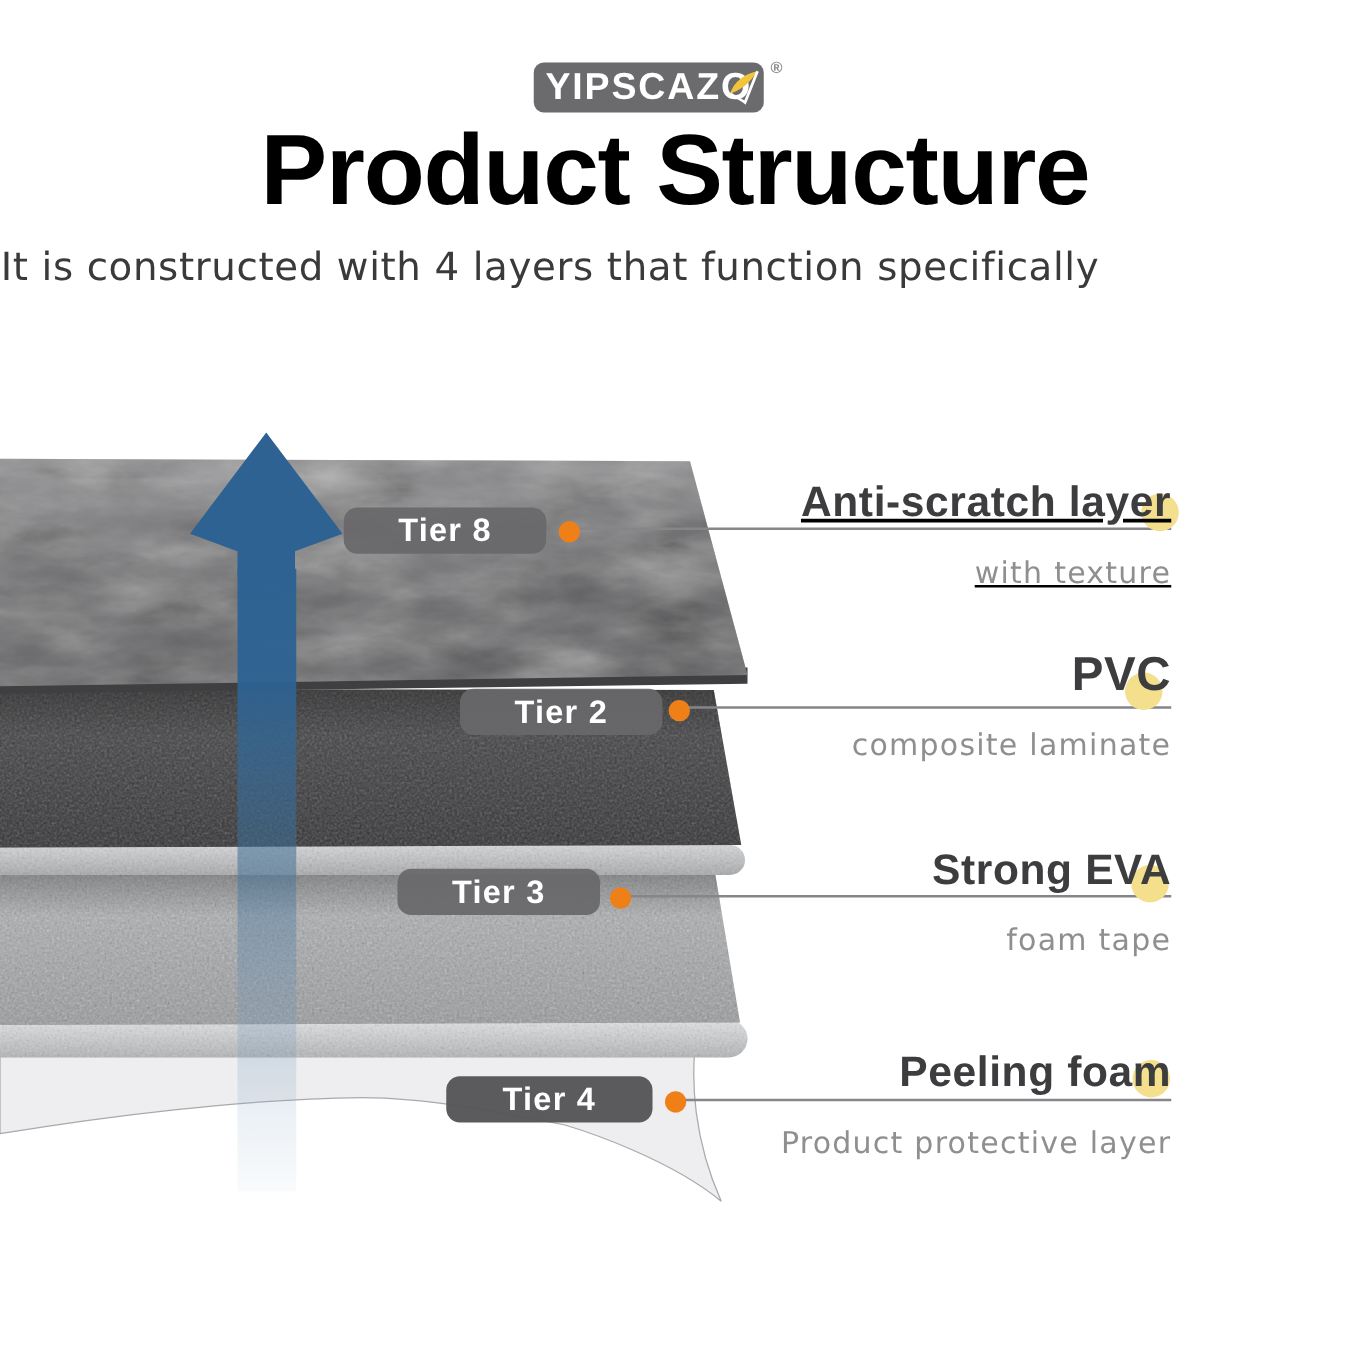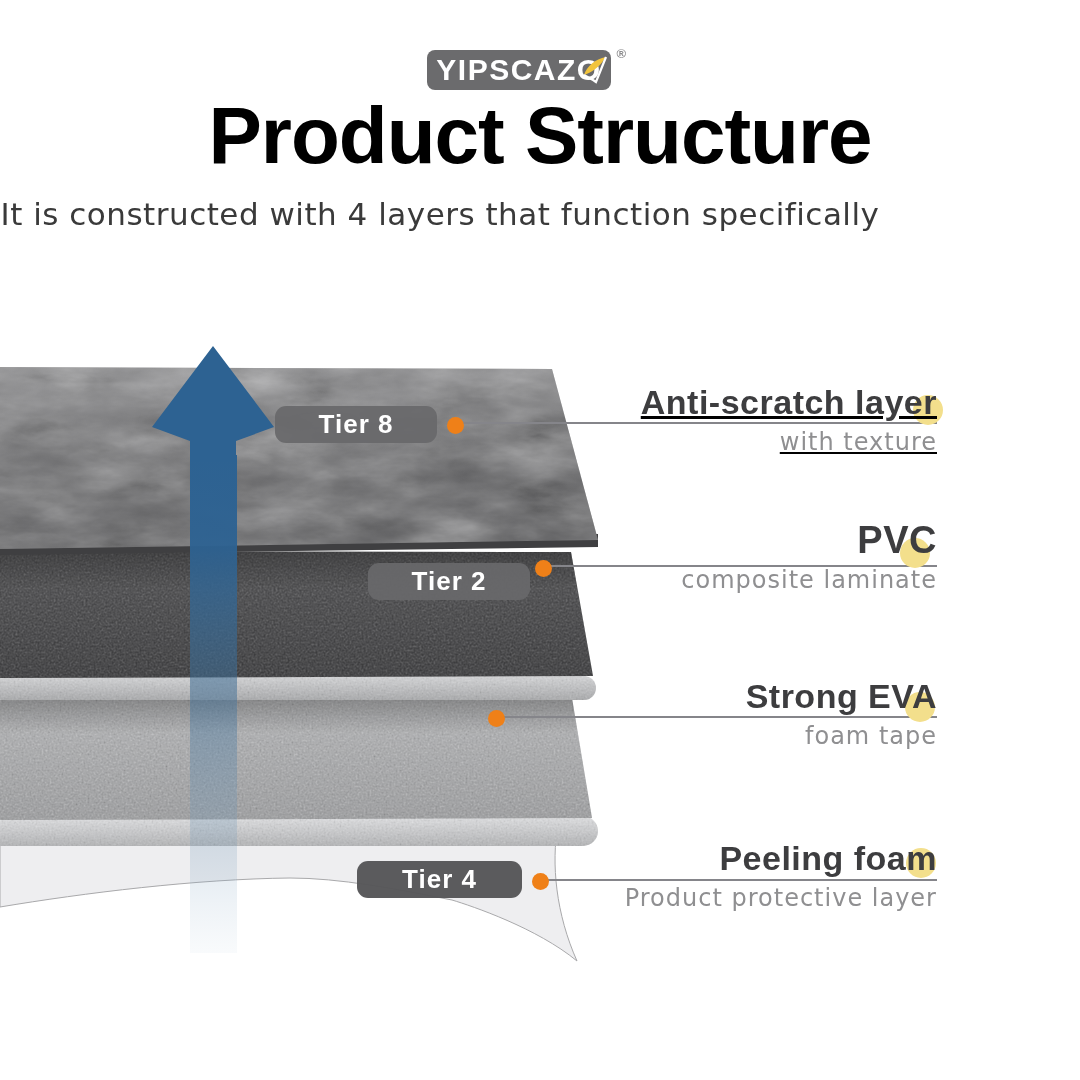--- a/index.html
+++ b/index.html
@@ -26,39 +26,39 @@
   .tier-line{position:absolute;height:2px;background:#85858a;z-index:3;}
   #line-1{left:455px;top:422px;width:482px;}
   #line-2{left:543px;top:565px;width:394px;}
   #line-3{left:497px;top:716px;width:440px;}
   #line-4{left:541px;top:879px;width:396px;}
 
   .pill{position:absolute;height:37px;border-radius:11px;background:rgba(104,104,106,0.93);
         color:#ffffff;font-size:26px;font-weight:800;letter-spacing:1px;z-index:5;
         display:flex;align-items:center;justify-content:center;}
   #pill-1{left:275px;top:406px;width:162px;}
-  #pill-2{left:368px;top:551px;width:162px;margin-top:12px;}
+  #pill-2{left:368px;top:551px;width:162px;}
   #pill-3{left:318px;top:695px;width:162px;}
   #pill-4{left:357px;top:861px;width:165px;background:rgba(86,86,88,0.97);}
 
   .dot-orange{position:absolute;width:17px;height:17px;border-radius:50%;background:#ef8018;z-index:6;}
   #odot-1{left:447px;top:417px;}
   #odot-2{left:535px;top:560px;}
   #odot-3{left:488px;top:710px;}
   #odot-4{left:532px;top:873px;}
 
   .dot-yellow{position:absolute;width:30px;height:30px;border-radius:50%;background:#f3df8c;z-index:4;}
   #ydot-1{left:913px;top:395px;}
   #ydot-2{left:900px;top:538px;}
   #ydot-3{left:905px;top:692px;}
   #ydot-4{left:906px;top:848px;}
 
   .layer-label{position:absolute;right:143px;text-align:right;z-index:5;}
   .layer-label .t{font-size:34px;font-weight:700;color:#3d3d3f;letter-spacing:0.5px;line-height:36px;}
-  .layer-label .s{font-size:24px;color:#8f8f91;letter-spacing:1px;margin-top:8px;
+  .layer-label .s{font-size:24px;color:#8f8f91;letter-spacing:1px;margin-top:24px;
         font-family:"DejaVu Sans", sans-serif;}
   #label-1{top:384px;text-decoration:underline;}
   #label-2{top:522px;}
   #label-2 .t{font-size:38px;}
   #label-3{top:678px;}
   #label-4{top:840px;}
 </style>
 </head>
 <body>
 
@@ -175,20 +175,21 @@
       </g>
     </svg>
 
     <div class="tier-line" id="line-1"></div>
     <div class="tier-line" id="line-2"></div>
     <div class="tier-line" id="line-3"></div>
     <div class="tier-line" id="line-4"></div>
 
     <div class="pill" id="pill-1">Tier 8</div>
     <div class="pill" id="pill-2">Tier 2</div>
+    <div class="pill" id="pill-3">Tier 3</div>
     <div class="pill" id="pill-4">Tier 4</div>
 
     <div class="dot-orange" id="odot-1"></div>
     <div class="dot-orange" id="odot-2"></div>
     <div class="dot-orange" id="odot-3"></div>
     <div class="dot-orange" id="odot-4"></div>
 
     <div class="dot-yellow" id="ydot-1"></div>
     <div class="dot-yellow" id="ydot-2"></div>
     <div class="dot-yellow" id="ydot-3"></div>

